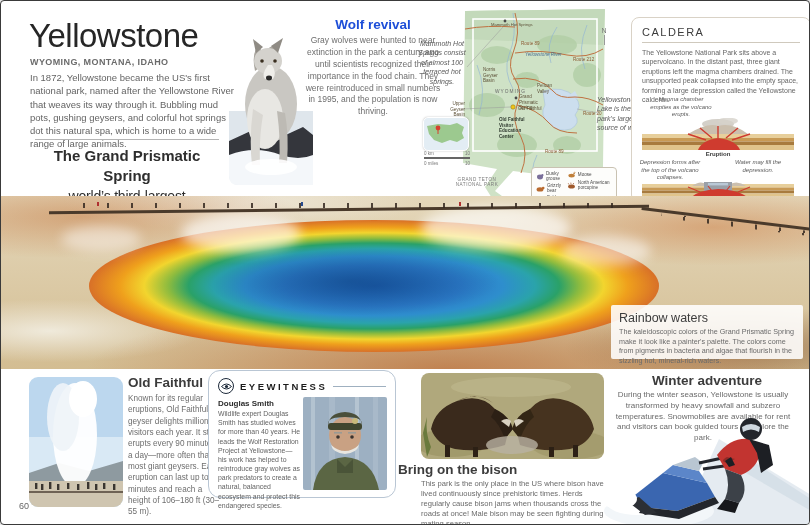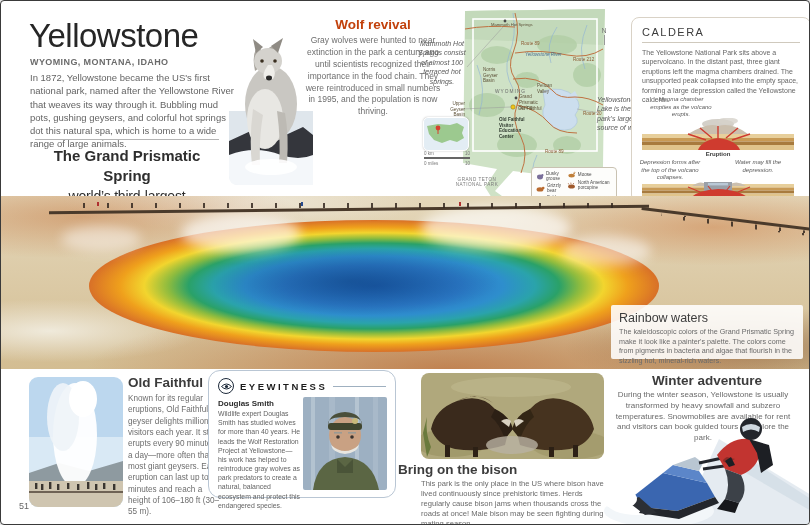--- a/index.html
+++ b/index.html
@@ -14,21 +14,21 @@
   .subtitle { left:29px; top:56px; width:210px; font-size:9px; font-weight:700; color:#6b6b6b; letter-spacing:0.4px; }
   .intro-body { left:29px; top:70px; width:208px; font-size:9.5px; line-height:1.4; color:#646464; }
   .fact { left:34px; top:138px; width:184px; text-align:center; color:#2e2e2e; }
   .fact hr { border:none; border-top:1px solid #b5b5b5; margin:0 0 6px 0; }
   .fact .hr2 { border:none; border-top:1px solid #b5b5b5; margin:5px 0 0 0; }
   .fact-small { font-size:15px; font-weight:700; line-height:1.35; }
   .fact-big { font-size:14px; font-weight:400; letter-spacing:-0.2px; margin:1px 16px; }
 
   
   .wolf-art { left:224px; top:8px; width:92px; height:184px; }
-  .wolf-head { left:306px; top:16px; width:132px; font-size:13.5px; color:#c2410c; text-align:center; }
+  .wolf-head { left:306px; top:16px; width:132px; font-size:13.5px; color:#1d4ed8; text-align:center; }
   .wolf-body { left:304px; top:34px; width:136px; font-size:8.5px; line-height:1.4; color:#6e6e6e; text-align:center; }
 
   
   .map-wrap { left:416px; top:4px; width:226px; height:200px; }
   .map-note-left { left:416px; top:38px; width:50px; font-size:7px; font-style:italic; color:#5a5a5a; text-align:center; line-height:1.35; }
   .map-note-right { left:596px; top:94px; width:50px; font-size:7px; font-style:italic; color:#5a5a5a; line-height:1.35; }
   .compass { left:596px; top:26px; width:14px; text-align:center; font-size:7px; color:#777; }
   .compass .stem { display:block; width:1px; height:10px; background:#999; margin:1px auto 0; }
   .map-label { position:absolute; font-size:4.6px; color:#5d5138; white-space:nowrap; }
   .map-label.blue { color:#4a6f93; font-style:italic; }
@@ -345,21 +345,21 @@
         <rect x="58" y="105" width="2.4" height="7"></rect>
           <rect x="66" y="107" width="2.4" height="6"></rect>
         <rect x="74" y="106" width="2.4" height="6"></rect>
           <rect x="84" y="107" width="2.4" height="6"></rect>
       </g>
       <rect y="114" width="94" height="2" fill="#6e6254"></rect>
     </svg>
   </div>
   <h3 class="abs of-head">Old Faithful</h3>
   <p class="abs of-body">Known for its regular eruptions, Old Faithful geyser delights millions of visitors each year. It still erupts every 90 minutes a day—more often than most giant geysers. Each eruption can last up to 5 minutes and reach a height of 106–180 ft (30–55 m).</p>
-  <div class="abs pageno">51</div>
+  <div class="abs pageno">60</div>
 
   <div class="abs eyewitness">
     <div class="ew-head">
       <span class="ew-eye">
         <svg width="11" height="7" viewBox="0 0 11 7">
             <path d="M0.5 3.5 Q5.5 -1.5 10.5 3.5 Q5.5 8.5 0.5 3.5 Z" fill="none" stroke="#1d2a3a" stroke-width="1"></path>
             <circle cx="5.5" cy="3.5" r="1.6" fill="#1d2a3a"></circle>
           </svg>
       </span>
       <span class="ew-tag">EYEWITNESS</span>

